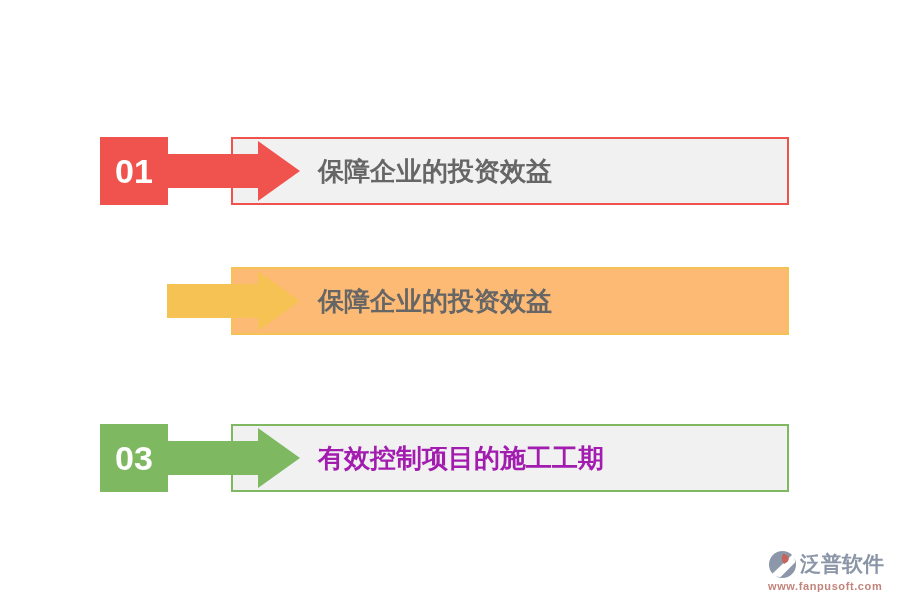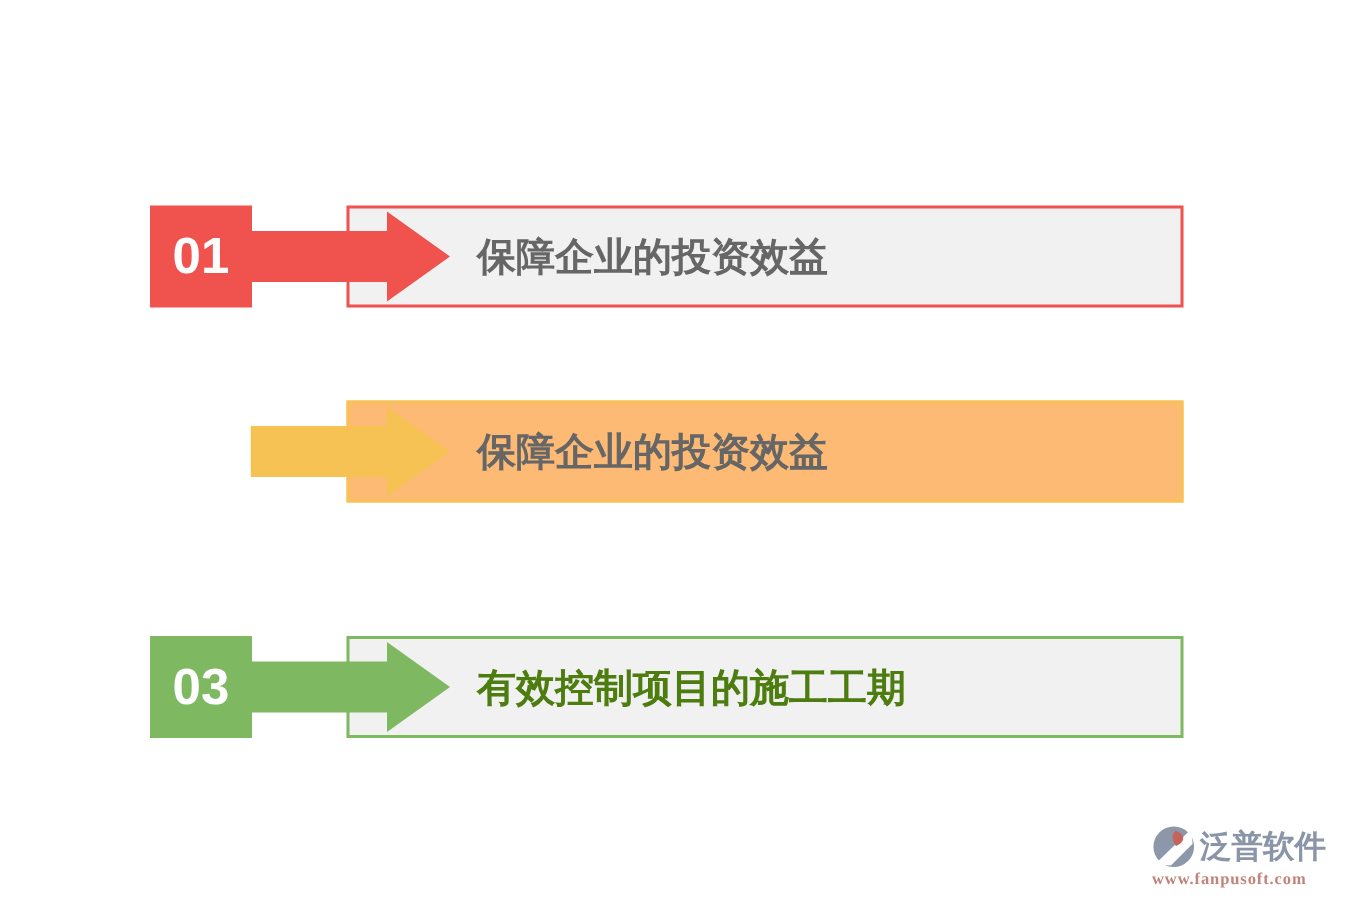--- a/index.html
+++ b/index.html
@@ -90,21 +90,21 @@
     flex: 0 0 auto;
     margin-right: 3px;
   }
   .wm-brand {
     font-size: 21px;
     font-weight: bold;
     white-space: nowrap;
     letter-spacing: 0px;
   }
   .wm-url {
-    font-family: Liberation Serif, serif;
+    font-family: Liberation Sans, sans-serif;
     font-size: 11px;
     font-weight: bold;
     letter-spacing: 0.6px;
     white-space: nowrap;
     margin-top: 1px;
   }
 </style>
 </head>
 <body>
 
@@ -125,21 +125,21 @@
       <span class="label-text" style="color: rgb(102, 102, 102);">保障企业的投资效益</span>
     </div>
     <svg class="arrow" viewBox="0 0 134 68">
       <polygon points="0,17 91,17 91,4 133,34 91,64 91,51 0,51" fill="#F7C254"></polygon>
     </svg>
   </div>
 
   <div class="step-row r3">
     <div class="num-square" style="background-color: rgb(126, 185, 97);">03</div>
     <div class="label-box" style="border-color: rgb(126, 185, 97); background-color: rgb(241, 241, 241);">
-      <span class="label-text" style="color: #4d7c0f;">有效控制项目的施工工期</span>
+      <span class="label-text" style="color: #a21caf;">有效控制项目的施工工期</span>
     </div>
     <svg class="arrow" viewBox="0 0 134 68">
       <polygon points="0,17 91,17 91,4 133,34 91,64 91,51 0,51" fill="#7EB961"></polygon>
     </svg>
   </div>
 
   <div class="watermark">
     <div class="wm-top">
       <svg class="wm-logo" viewBox="0 0 30 30">
         <circle cx="15" cy="15" r="14" fill="#8C98A9"></circle>

